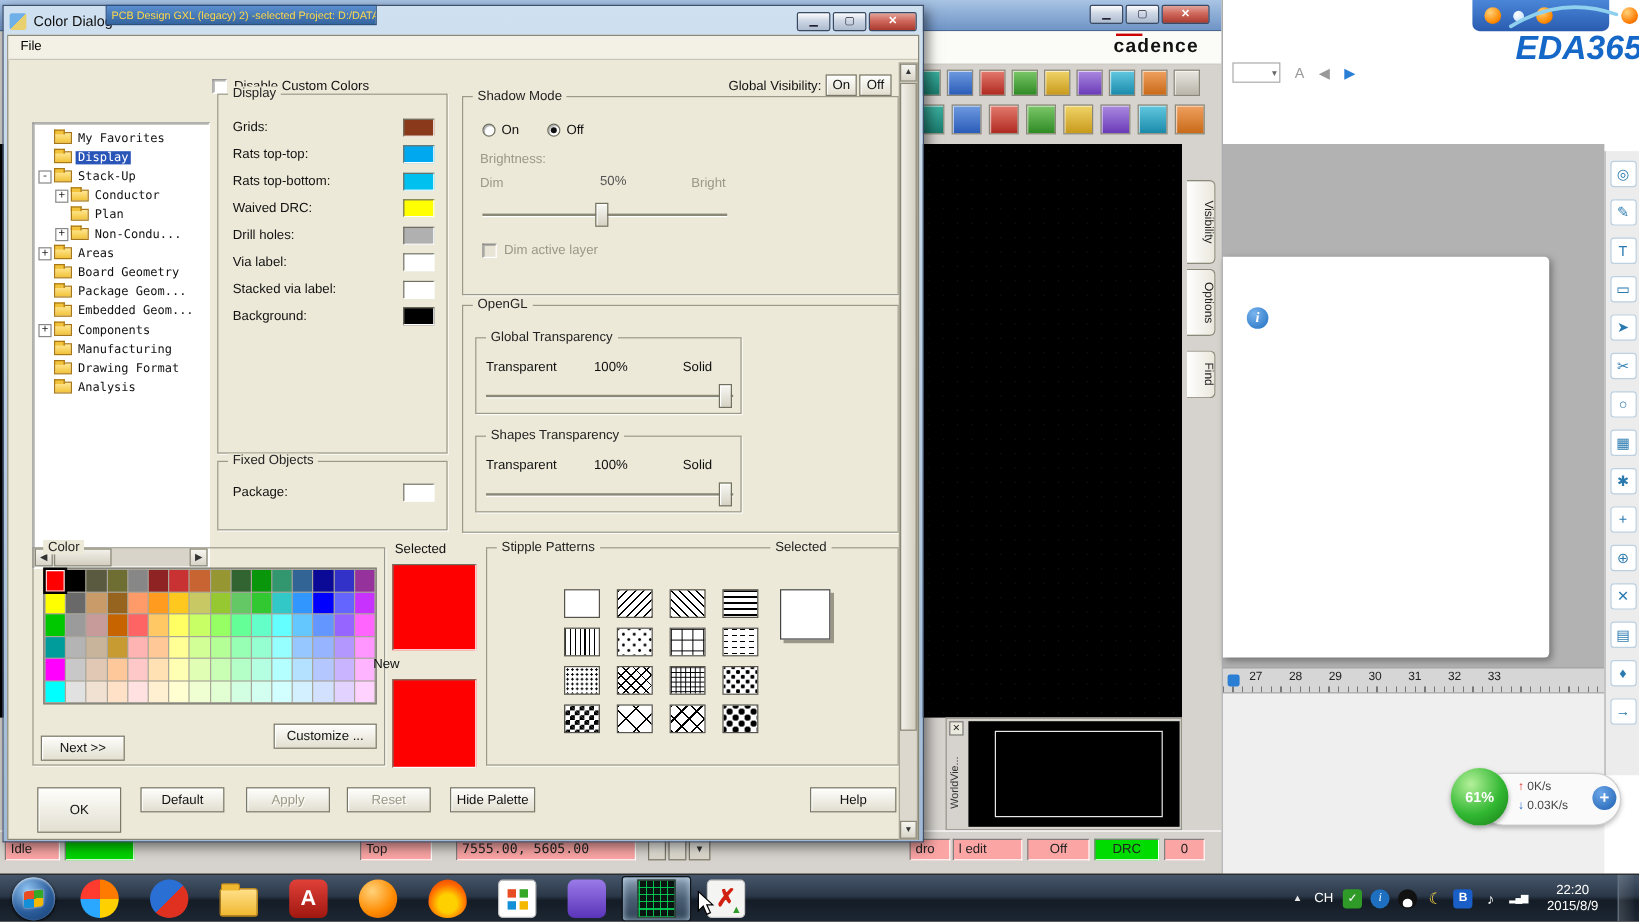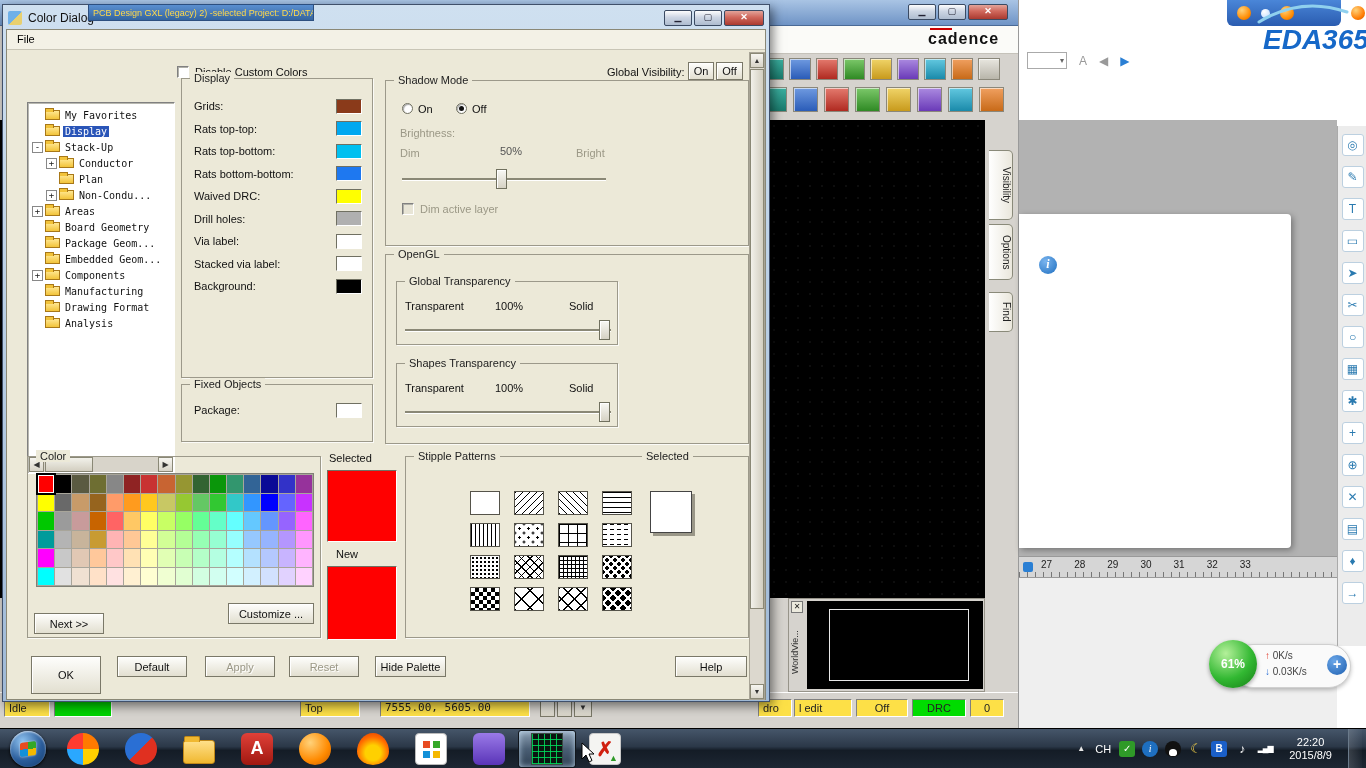--- a/index.html
+++ b/index.html
@@ -50,21 +50,21 @@
     border:1px solid #97948a}
   #wv-close{position:absolute;left:2px;top:2px;width:12px;height:12px;border:1px solid #777;
     background:#eceade;font-size:8px;line-height:10px;text-align:center;color:#222}
   #wv-label{position:absolute;left:1px;top:16px;width:15px;height:74px;writing-mode:vertical-rl;
     transform:rotate(180deg);font-size:9px;color:#333;text-align:center}
   #wv-preview{position:absolute;left:18px;top:2px;width:176px;height:88px;background:#000}
   #wv-rect{position:absolute;left:22px;top:8px;width:140px;height:72px;border:1px solid #e8e8e8}
   #statusbar{position:absolute;left:0;top:692px;width:1018px;height:36px;background:#d6d3ce;
     border-top:1px solid #fff}
   .scell{position:absolute;top:6px;height:18px;border:1px solid;border-color:#808080 #fff #fff #808080;
-    font-size:11px;line-height:16px;padding:0 4px;background:#fde047;color:#222;overflow:hidden;
+    font-size:11px;line-height:16px;padding:0 4px;background:#fca5a5;color:#222;overflow:hidden;
     white-space:nowrap}
   .runbar{background:#00d400 !important}
   .drccell{background:#00dc00 !important;text-align:center}
   .sbtn{position:absolute;top:6px;width:15px;height:18px;border:1px solid #7a7868;
     background:linear-gradient(#f6f5f0,#d8d4c8);font-size:8px;line-height:16px;text-align:center;color:#333}
 
   
   #docwin{position:absolute;left:1018px;top:0;width:348px;height:728px;background:#fff;z-index:1;
     border-left:1px solid #9a9a9a}
   #blue-patch{position:absolute;left:208px;top:0;width:114px;height:26px;
@@ -539,24 +539,20 @@
             </div>
             <div class="disp-row">
               <div class="dlabel">Rats top-top:</div>
               <div class="swatch" style="background: rgb(0, 168, 240);"></div>
             </div>
             <div class="disp-row">
               <div class="dlabel">Rats top-bottom:</div>
               <div class="swatch" style="background: rgb(0, 192, 240);"></div>
             </div>
             <div class="disp-row">
-              <div class="dlabel">Rats bottom-bottom:</div>
-              <div class="swatch" style="background: rgb(30, 120, 240);"></div>
-            </div>
-            <div class="disp-row">
               <div class="dlabel">Waived DRC:</div>
               <div class="swatch" style="background: rgb(255, 255, 0);"></div>
             </div>
             <div class="disp-row">
               <div class="dlabel">Drill holes:</div>
               <div class="swatch" style="background: rgb(176, 176, 176);"></div>
             </div>
             <div class="disp-row">
               <div class="dlabel">Via label:</div>
               <div class="swatch" style="background: rgb(255, 255, 255);"></div>
@@ -721,21 +717,21 @@
             <div class="pcell" style="background: rgb(210, 225, 255);"></div>
             <div class="pcell" style="background: rgb(225, 210, 255);"></div>
             <div class="pcell" style="background: rgb(255, 210, 255);"></div>
           </div>
         <div class="wbtn" style="left:6px;top:156px;width:70px;height:21px">Next &gt;&gt;</div>
         <div class="wbtn" style="left:200px;top:146px;width:86px;height:21px">Customize ...</div>
       </div>
 
       <div class="lab11" style="left:322px;top:422px">Selected</div>
       <div class="selbox" id="sel-color" style="left: 320px; top: 440px; width: 70px; height: 72px; background: rgb(255, 0, 0);"></div>
-      <div class="lab11" style="left:329px;top:518px">New</div>
+      <div class="lab11" style="left:304px;top:518px">New</div>
       <div class="selbox" id="new-color" style="left: 320px; top: 536px; width: 70px; height: 74px; background: rgb(255, 0, 0);"></div>
 
       <div class="gbox" style="left:398px;top:426px;width:344px;height:182px">
         <span class="gtitle">Stipple Patterns</span>
         <span class="glabel-on-border" style="left:236px">Selected</span>
         <div id="stipple-grid">
             <div class="pat pat-blank"></div>
             <div class="pat pat-diag-back"></div>
             <div class="pat pat-diag-fwd"></div>
             <div class="pat pat-hlines"></div>

